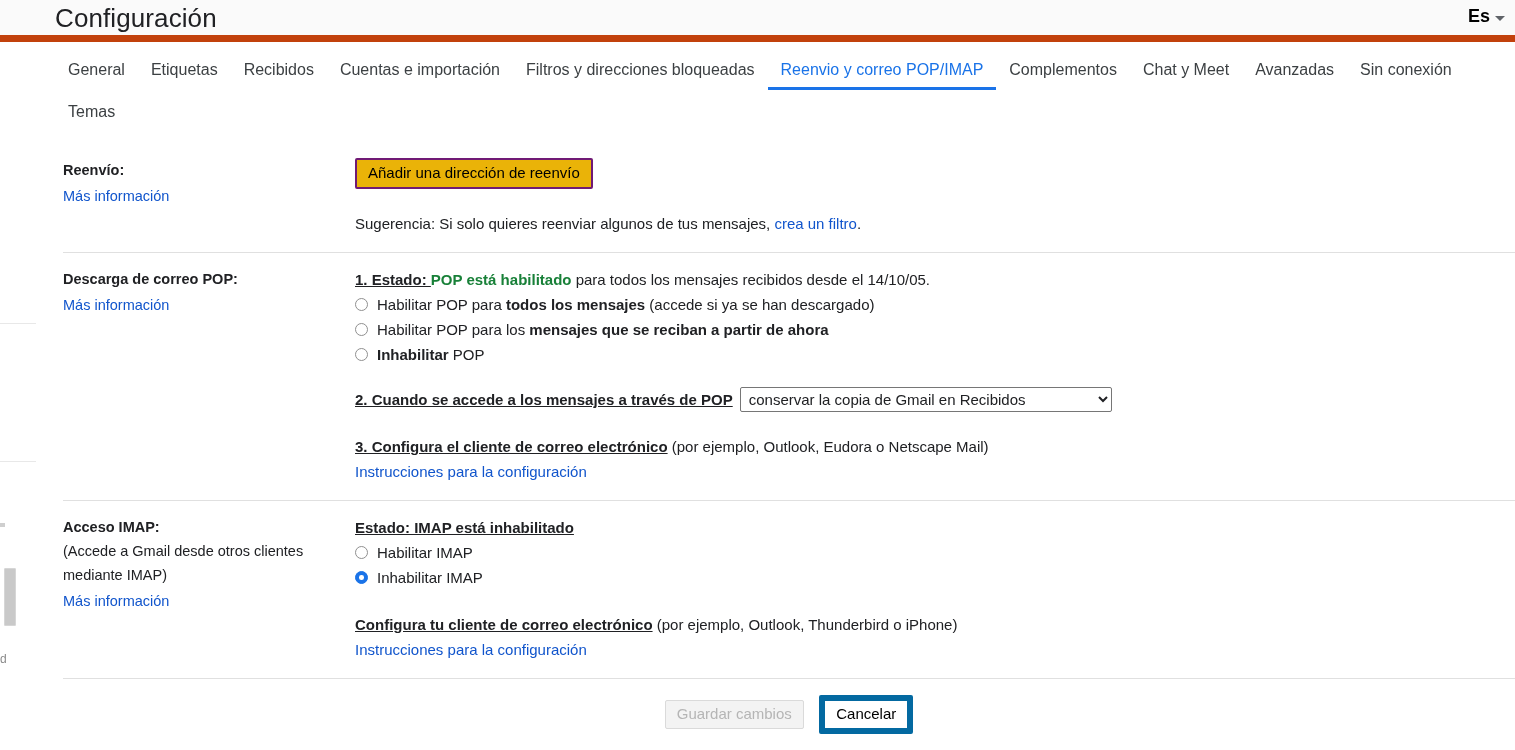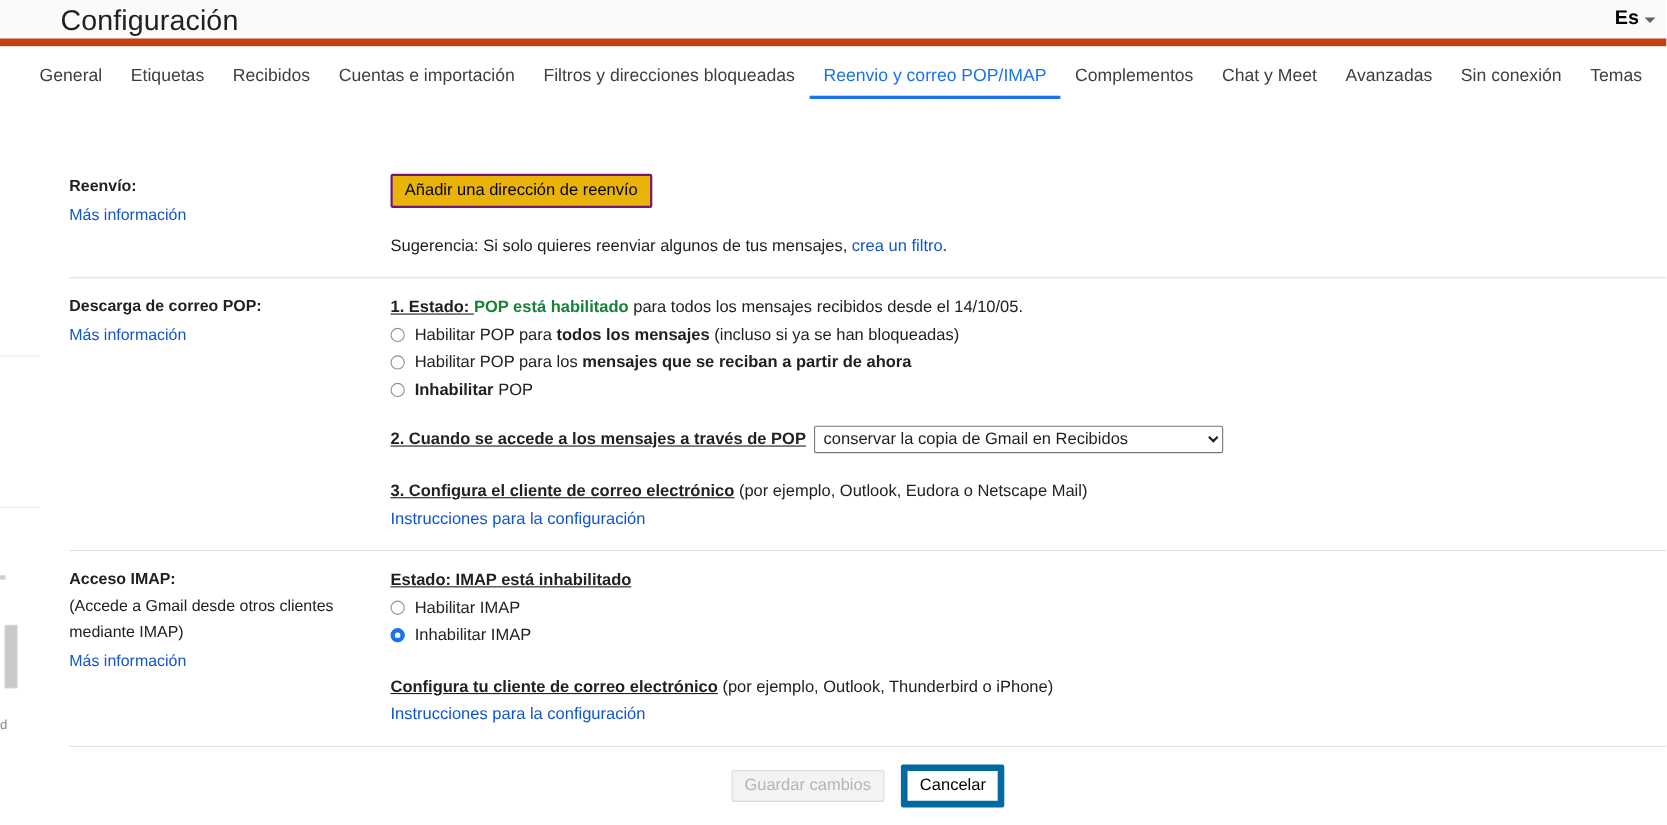--- a/index.html
+++ b/index.html
@@ -46,21 +46,21 @@
   .tabs-wrap {
     position: absolute;
     left: 0; top: 42px;
     width: 1515px;
     padding: 10px 0 0 0;
   }
   .tabs-row {
     display: flex;
     align-items: flex-end;
     flex-wrap: wrap;
-    padding-left: 23px;
+    padding-left: 55px;
     row-gap: 0px;
   }
   .tab {
     position: relative;
     font-size: 16px;
     color: #3c4043;
     padding: 8px 13px 14px 13px;
     white-space: nowrap;
     cursor: pointer;
     line-height: 20px;
@@ -283,21 +283,21 @@
       <span class="link more-info">Más información</span>
     </div>
     <div class="sec-body">
 
       <div class="status-line">
         <span class="b">1. Estado: </span><span class="status-ok">POP está habilitado</span><span> para todos los mensajes recibidos desde el 14/10/05.</span>
       </div>
 
       <div class="radio-row">
         <span class="radio"></span>
-        <span><span>Habilitar POP para </span><b>todos los mensajes</b><span> (incluso si ya se han bloqueadas)</span></span>
+        <span><span>Habilitar POP para </span><b>todos los mensajes</b><span> (accede si ya se han descargado)</span></span>
       </div>
 
       <div class="radio-row">
         <span class="radio"></span>
         <span><span>Habilitar POP para los </span><b>mensajes que se reciban a partir de ahora</b><span></span></span>
       </div>
 
       <div class="radio-row">
         <span class="radio"></span>
         <span><span></span><b>Inhabilitar</b><span> POP</span></span>

